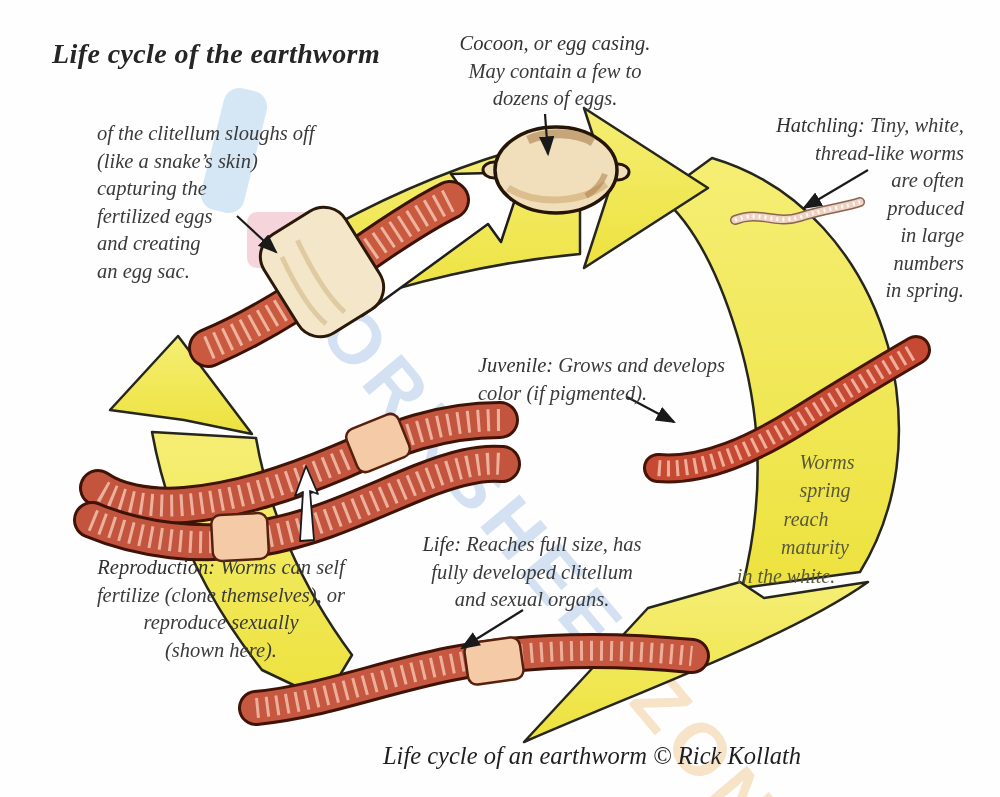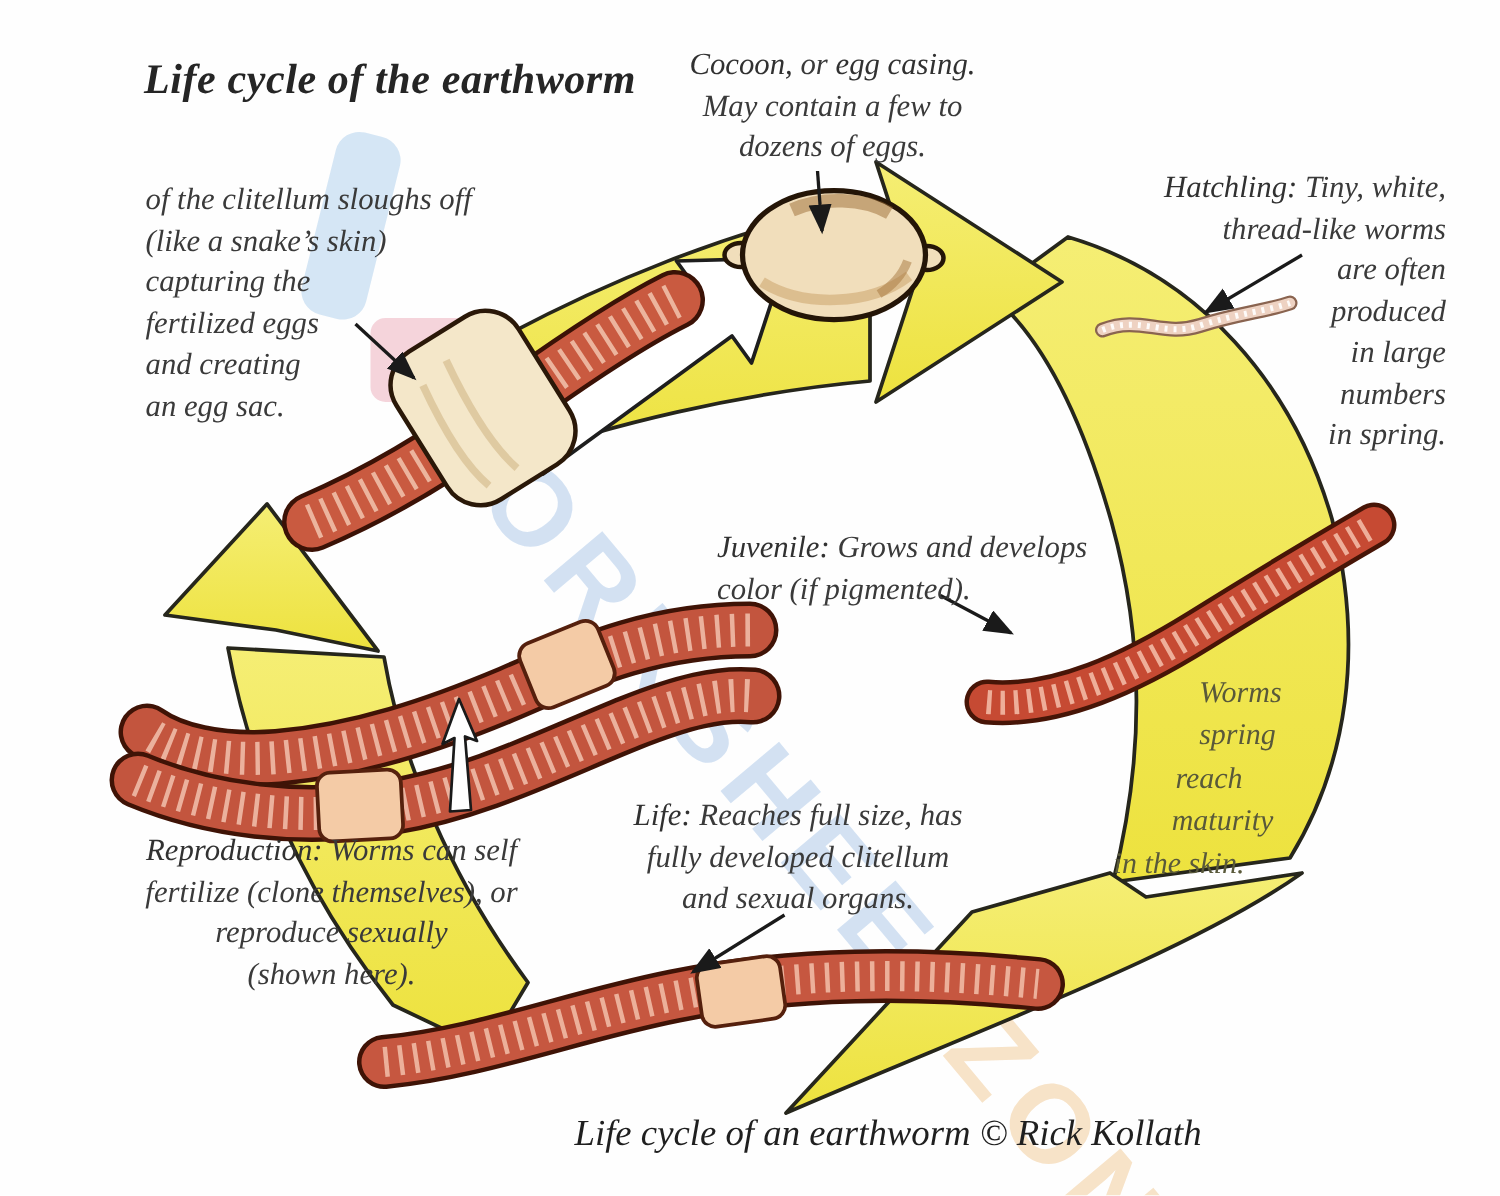--- a/index.html
+++ b/index.html
@@ -16,21 +16,21 @@
   .watermark{position:absolute;left:318px;top:228px;transform:rotate(50deg);transform-origin:0 0;
              font-family:"Liberation Sans",sans-serif;font-weight:bold;font-size:74px;
              letter-spacing:9px;white-space:nowrap;}
   .watermark .wm1{color:#a9c6e8;opacity:.5;}
   .watermark .wm2{color:#f0c388;opacity:.45;}
   svg.art{position:absolute;left:0;top:0;}
   
   .lbl{position:absolute;font-style:italic;color:#3a3a3a;font-size:20.5px;line-height:27.5px;}
   .lbl b{font-weight:normal;color:#313131;}
   .title{position:absolute;left:52px;top:38px;font-style:italic;font-weight:bold;font-size:28px;
-         color:#252525;letter-spacing:.4px;margin-left:44px;}
+         color:#252525;letter-spacing:.4px;}
   .cocoon-lbl{left:415px;top:30px;width:280px;text-align:center;}
   .cp-lbl{left:97px;top:120px;width:270px;text-align:left;}
   .hatch-lbl{right:36px;top:112px;width:240px;text-align:right;}
   .juv-lbl{left:478px;top:352px;width:270px;text-align:left;}
   .adult-lbl{left:393px;top:531px;width:278px;text-align:center;}
   .repro-lbl{left:76px;top:554px;width:290px;text-align:center;}
   .cycle-note{left:700px;top:448px;width:170px;color:#59593a;font-size:20px;line-height:28.4px;}
   .cycle-note .line{position:relative;text-align:center;}
   .cycle-note .line:nth-child(1){left:42px;}
   .cycle-note .line:nth-child(2){left:40px;}
@@ -189,18 +189,18 @@
     <div class="line">fertilize (clone themselves), or</div>
     <div class="line">reproduce sexually</div>
     <div class="line">(shown here).</div>
   </div>
 
   <div class="lbl cycle-note">
     <div class="line">Worms</div>
     <div class="line">spring</div>
     <div class="line">reach</div>
     <div class="line">maturity</div>
-    <div class="line">in the skin.</div>
+    <div class="line">in the white.</div>
   </div>
 
   <div class="caption">Life cycle of an earthworm © Rick Kollath</div>
 
 </div>
 
 </body></html>

